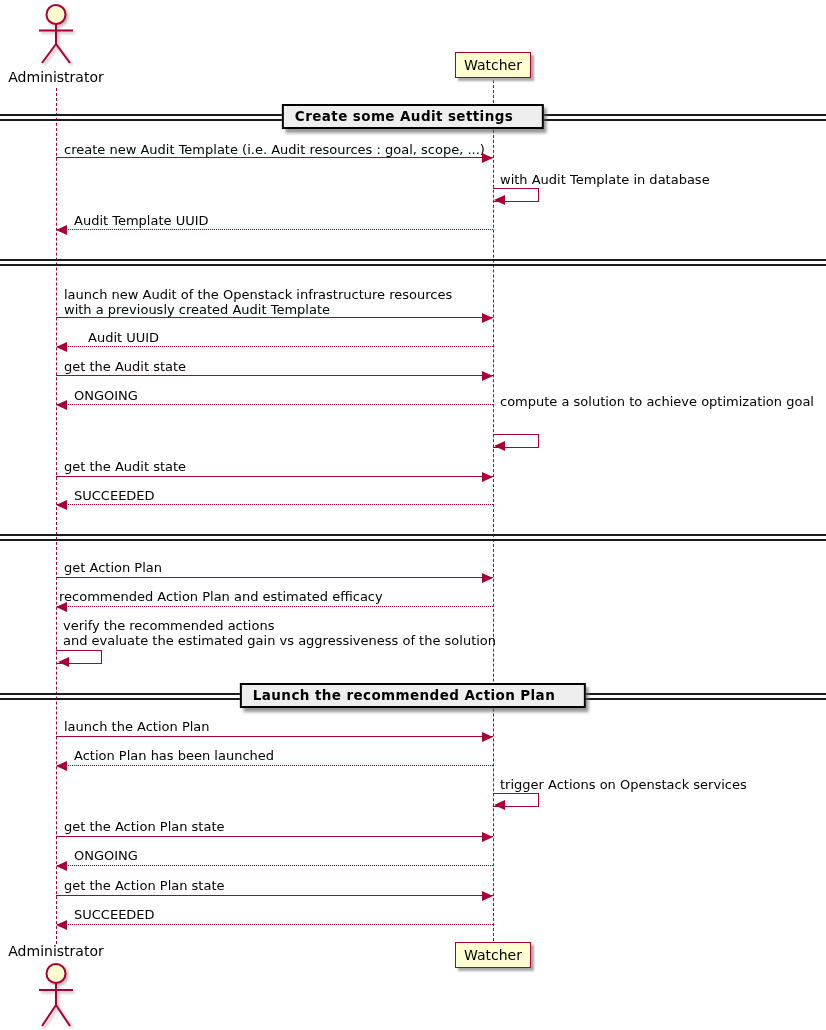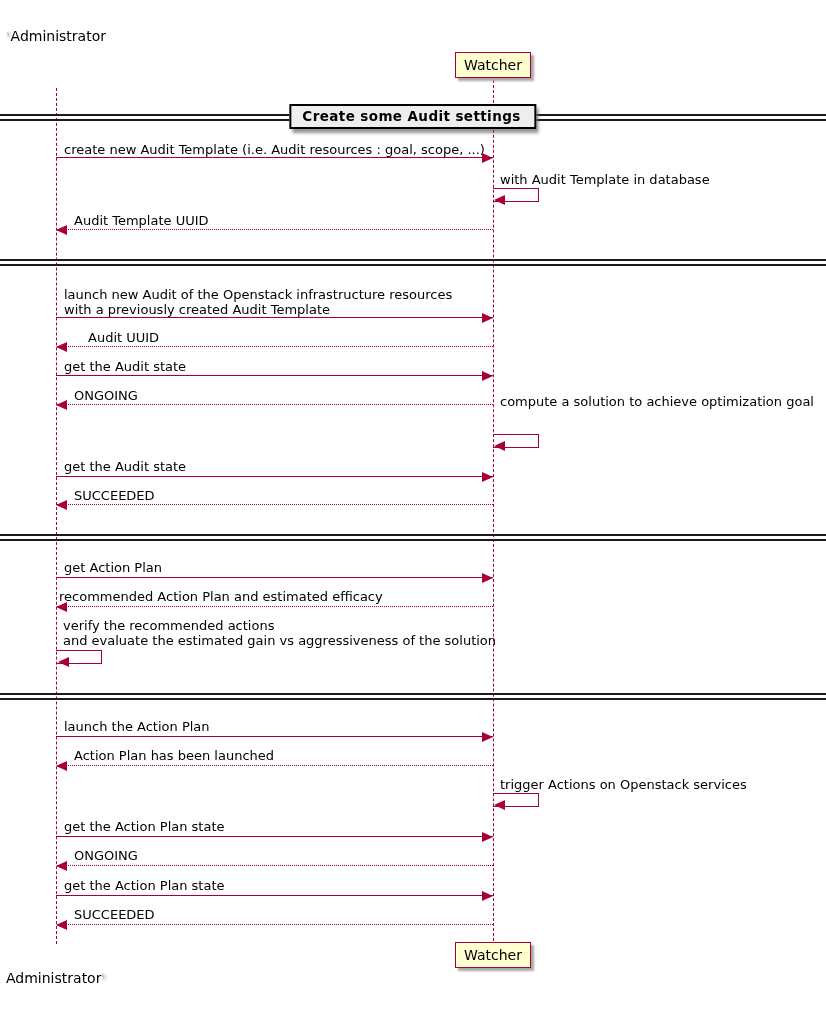--- a/index.html
+++ b/index.html
@@ -10,32 +10,32 @@
   }
   
   .lifeline{position:absolute;width:0;border-left:1px dashed #A80036;z-index:0;}
   
   .pbox{
     position:absolute;width:74px;height:24px;background:#FEFECE;
     border:1.8px solid #A80036;display:flex;align-items:center;justify-content:center;
     font-size:14px;z-index:3;box-shadow:3px 3px 2px #a9a9a9;
   }
   
-  .actor{position:absolute;width:100px;display:flex;align-items:center;z-index:3;}
+  .actor{position:absolute;width:100px;display:flex;flex-direction:column;align-items:center;z-index:3;}
   .actor svg{filter:drop-shadow(2.5px 2.5px 1.5px #b5b5b5);}
   .actor-label{font-size:14px;margin-top:2px;white-space:nowrap;}
   
   .divider{position:absolute;left:0;width:826px;height:28px;z-index:2;}
   .divider-line{
     position:absolute;left:0;right:0;top:10px;height:3px;
     border-top:2px solid #1b1b1b;border-bottom:2px solid #1b1b1b;
   }
   .divider-box{
     position:absolute;left:50%;transform:translateX(-50%);top:0;
-    background:#EEEEEE;border:2px solid #000;padding:2px 14px 3px 11px;
+    background:#EEEEEE;border:2px solid #000;padding:2px 29px 3px 11px;
     font-weight:bold;font-size:13.5px;letter-spacing:.4px;white-space:nowrap;
     box-shadow:3px 4px 3px rgba(90,90,90,.65);
   }
   
   .msg{position:absolute;font-size:13px;line-height:15px;white-space:pre-line;z-index:2;}
   .line-solid{position:absolute;height:0;border-top:1.5px solid #A80036;z-index:1;}
   .line-dot{position:absolute;height:0;border-top:1.5px dotted #A80036;z-index:1;}
   .ah-r{position:absolute;width:0;height:0;z-index:2;
     border-top:5px solid transparent;border-bottom:5px solid transparent;border-left:11px solid #A80036;}
   .ah-l{position:absolute;width:0;height:0;z-index:2;
@@ -126,20 +126,21 @@
 <div class="line-dot" style="left:57px;top:606px;width:436px"></div>
 <div class="ah-l" style="left:56px;top:602px"></div>
 
 <div class="msg" style="left:63px;top:618px">verify the recommended actions
 and evaluate the estimated gain vs aggressiveness of the solution</div>
 <div class="loop" style="left:56px;top:650px"></div>
 <div class="ah-l" style="left:58px;top:657px"></div>
 
 <div class="divider" style="top:683px">
   <div class="divider-line"></div>
+  <div class="divider-box">Launch the recommended Action Plan</div>
 </div>
 
 <div class="msg" style="left:64px;top:719px">launch the Action Plan</div>
 <div class="line-solid" style="left:56px;top:736px;width:437px"></div>
 <div class="ah-r" style="left:482px;top:732px"></div>
 
 <div class="msg" style="left:74px;top:748px">Action Plan has been launched</div>
 <div class="line-dot" style="left:57px;top:765px;width:436px"></div>
 <div class="ah-l" style="left:56px;top:761px"></div>
 

